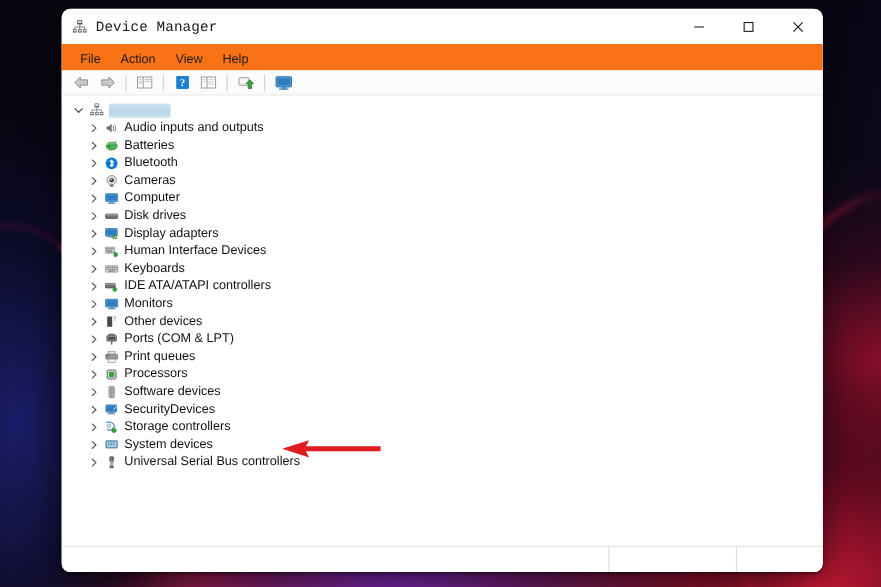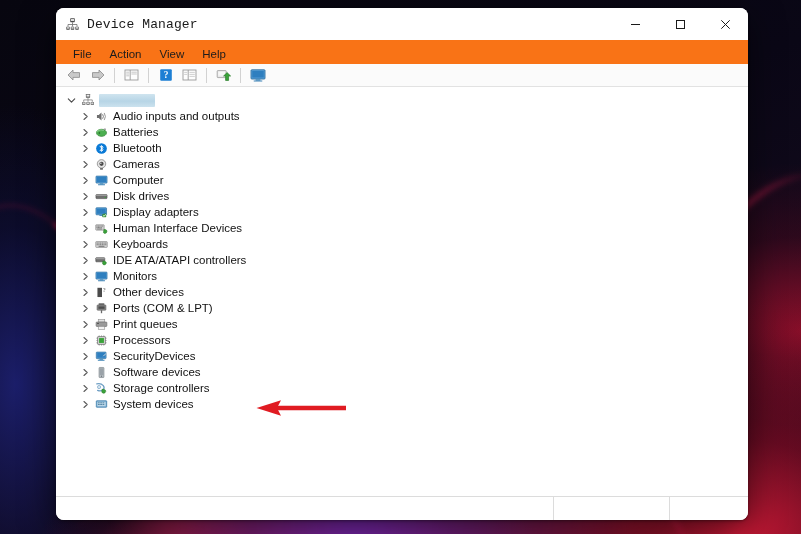--- a/index.html
+++ b/index.html
@@ -617,44 +617,44 @@
     </div>
 
     <div class="row child-row">
       <span class="chev">
           <svg width="9" height="9" viewBox="0 0 9 9">
             <path d="M3.0 1.5 L6.2 4.5 L3.0 7.5" fill="none" stroke="#5b5b5b" stroke-width="1.1" stroke-linecap="round" stroke-linejoin="round"></path>
           </svg>
         </span>
       <span class="ico">
         <svg width="13" height="13" viewBox="0 0 16 16">
+            <rect x="5.0" y="1.8" width="6.0" height="12.4" rx="0.7" fill="#b8bfc4" stroke="#7a8287" stroke-width="0.8"></rect>
+            <rect x="5.8" y="2.8" width="4.4" height="8.4" fill="#9aa2a8"></rect>
+            <circle cx="8" cy="12.6" r="0.8" fill="#6c7479"></circle>
+          </svg>
+      </span>
+      <span class="label">Software devices</span>
+    </div>
+
+    <div class="row child-row">
+      <span class="chev">
+          <svg width="9" height="9" viewBox="0 0 9 9">
+            <path d="M3.0 1.5 L6.2 4.5 L3.0 7.5" fill="none" stroke="#5b5b5b" stroke-width="1.1" stroke-linecap="round" stroke-linejoin="round"></path>
+          </svg>
+        </span>
+      <span class="ico">
+        <svg width="13" height="13" viewBox="0 0 16 16">
             <rect x="1.6" y="2.6" width="12.0" height="8.0" rx="0.8" fill="#5ba3dc" stroke="#2f6f9f" stroke-width="0.9"></rect>
             <rect x="2.7" y="3.7" width="9.8" height="5.8" fill="#2f7fbf"></rect>
             <rect x="5.4" y="10.8" width="4.4" height="1.3" fill="#4a8fc0"></rect>
             <rect x="3.4" y="12.0" width="8.4" height="1.1" rx="0.4" fill="#3d82b5"></rect>
             <path d="M10.2 7.6 l3.4 -3.4" stroke="#dddddd" stroke-width="1.1"></path>
           </svg>
       </span>
       <span class="label">SecurityDevices</span>
-    </div>
-
-    <div class="row child-row">
-      <span class="chev">
-          <svg width="9" height="9" viewBox="0 0 9 9">
-            <path d="M3.0 1.5 L6.2 4.5 L3.0 7.5" fill="none" stroke="#5b5b5b" stroke-width="1.1" stroke-linecap="round" stroke-linejoin="round"></path>
-          </svg>
-        </span>
-      <span class="ico">
-        <svg width="13" height="13" viewBox="0 0 16 16">
-            <rect x="5.0" y="1.8" width="6.0" height="12.4" rx="0.7" fill="#b8bfc4" stroke="#7a8287" stroke-width="0.8"></rect>
-            <rect x="5.8" y="2.8" width="4.4" height="8.4" fill="#9aa2a8"></rect>
-            <circle cx="8" cy="12.6" r="0.8" fill="#6c7479"></circle>
-          </svg>
-      </span>
-      <span class="label">Software devices</span>
     </div>
 
 
     <div class="row child-row">
       <span class="chev">
           <svg width="9" height="9" viewBox="0 0 9 9">
             <path d="M3.0 1.5 L6.2 4.5 L3.0 7.5" fill="none" stroke="#5b5b5b" stroke-width="1.1" stroke-linecap="round" stroke-linejoin="round"></path>
           </svg>
         </span>
       <span class="ico">
@@ -683,20 +683,37 @@
               <rect x="9.2" y="5.4" width="2.2" height="1.1"></rect>
               <rect x="3.6" y="7.4" width="2.2" height="1.1"></rect>
               <rect x="6.4" y="7.4" width="2.2" height="1.1"></rect>
               <rect x="9.2" y="7.4" width="2.2" height="1.1"></rect>
             </g>
           </svg>
       </span>
       <span class="label">System devices</span>
     </div>
 
+    <div class="row child-row">
+      <span class="chev">
+          <svg width="9" height="9" viewBox="0 0 9 9">
+            <path d="M3.0 1.5 L6.2 4.5 L3.0 7.5" fill="none" stroke="#5b5b5b" stroke-width="1.1" stroke-linecap="round" stroke-linejoin="round"></path>
+          </svg>
+        </span>
+      <span class="ico">
+        <svg width="13" height="13" viewBox="0 0 16 16">
+            <rect x="5.8" y="1.4" width="4.4" height="5.2" rx="0.6" fill="#8a8a8a" stroke="#5d5d5d" stroke-width="0.8"></rect>
+            <rect x="6.8" y="2.6" width="1.0" height="1.6" fill="#3d3d3d"></rect>
+            <rect x="8.4" y="2.6" width="1.0" height="1.6" fill="#3d3d3d"></rect>
+            <rect x="6.6" y="6.6" width="2.8" height="5.2" fill="#b8b8b8" stroke="#7a7a7a" stroke-width="0.7"></rect>
+            <rect x="5.6" y="11.8" width="4.8" height="2.6" rx="0.5" fill="#6a6a6a"></rect>
+          </svg>
+      </span>
+      <span class="label">Universal Serial Bus controllers</span>
+    </div>
 
     <svg id="annotation-arrow" viewBox="0 0 92 20">
       <line x1="22" y1="10" x2="91" y2="10" stroke="#e01b22" stroke-width="4.6" stroke-linecap="butt"></line>
       <path d="M1.5 10 L26 2.2 L22 10 L26 17.8 Z" fill="#e01b22"></path>
     </svg>
 
   </div>
 
   <div id="statusbar">
     <div id="status-pane-1"></div>

